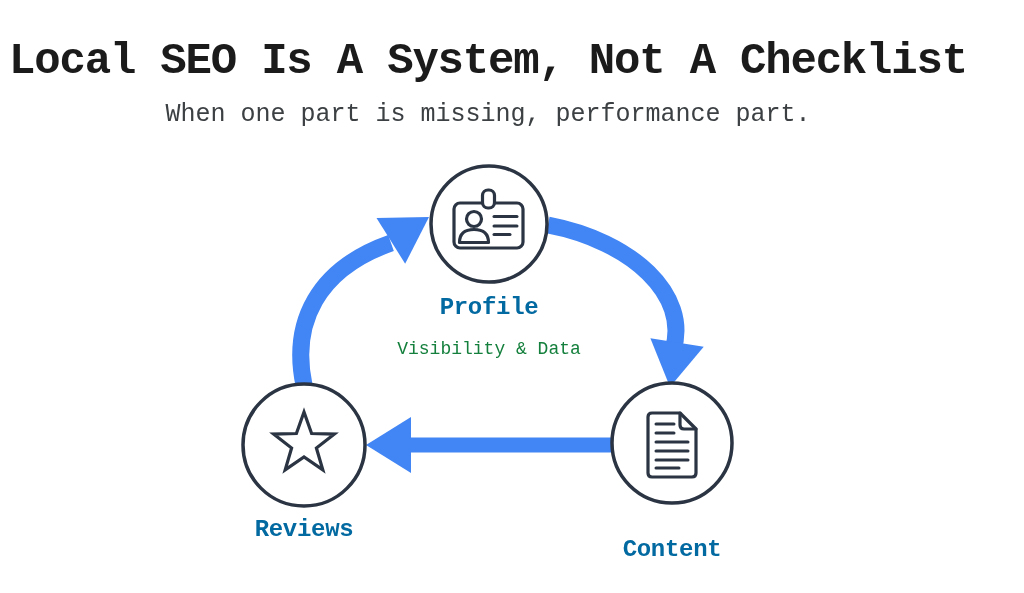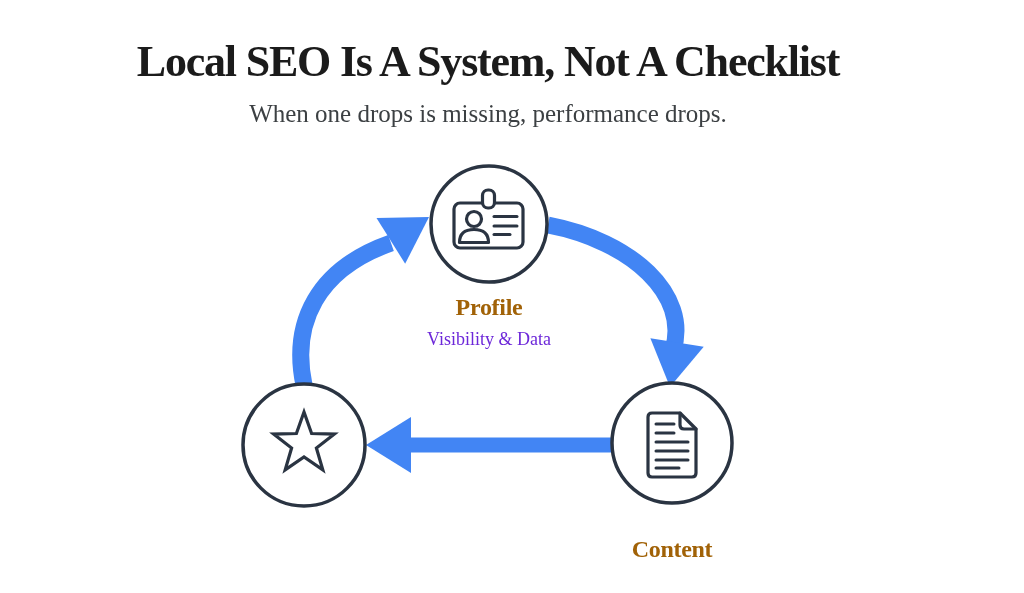--- a/index.html
+++ b/index.html
@@ -6,21 +6,21 @@
     margin: 0;
     padding: 0;
     background: #ffffff;
   }
   .canvas {
     position: relative;
     width: 1024px;
     height: 593px;
     background: #ffffff;
     overflow: hidden;
-    font-family: Liberation Serif, serif;
+    font-family: Liberation Mono, monospace;
   }
   .page-title {
     position: absolute;
     left: 0;
     top: 36px;
     width: 976px;
     margin: 0;
     text-align: center;
     font-size: 44px;
     font-weight: bold;
@@ -45,41 +45,41 @@
   .node-label {
     position: absolute;
     width: 320px;
     transform: translateX(-50%);
     text-align: center;
   }
   .node-label .main {
     font-size: 24px;
     font-weight: bold;
     letter-spacing: -0.3px;
-    color: #a16207;
+    color: #0369a1;
     line-height: 1.15;
   }
   .node-label .sub {
-    margin-top: 8px;
+    margin-top: 18px;
     font-size: 18px;
     font-weight: 400;
-    color: #6d28d9;
+    color: #15803d;
     line-height: 1.1;
   }
   .label-profile { left: 489px; top: 294px; }
   .label-reviews { left: 304px; top: 516px; }
   .label-content { left: 672px; top: 536px; }
 </style>
 </head>
 <body>
 
 <div class="canvas">
 
   <h1 class="page-title">Local SEO Is A System, Not A Checklist</h1>
-  <div class="page-subtitle">When one drops is missing, performance drops.</div>
+  <div class="page-subtitle">When one part is missing, performance part.</div>
 
   <svg class="diagram-svg" width="1024" height="593" viewBox="0 0 1024 593">
 
     <g fill="none" stroke-linecap="butt">
 
       <path d="M 548 225 C 632 241 690 295 673 350" stroke-width="17" stroke="#4285F4"></path>
       <polygon stroke="none" points="0,0 -27,-45 27,-45" transform="translate(670,387) rotate(9)" fill="#4285F4"></polygon>
 
       <path d="M 612 445 L 408 445" stroke-width="15" stroke="#4285F4"></path>
       <polygon stroke="none" points="0,0 45,-28 45,28" transform="translate(366,445)" fill="#4285F4"></polygon>
@@ -122,19 +122,20 @@
       </g>
     </g>
   </svg>
 
   <div class="node-label label-profile">
     <div class="main">Profile</div>
     <div class="sub">Visibility &amp; Data</div>
   </div>
 
   <div class="node-label label-reviews">
+    <div class="main">Reviews</div>
   </div>
 
   <div class="node-label label-content">
     <div class="main">Content</div>
   </div>
 
 </div>
 
 </body></html>

